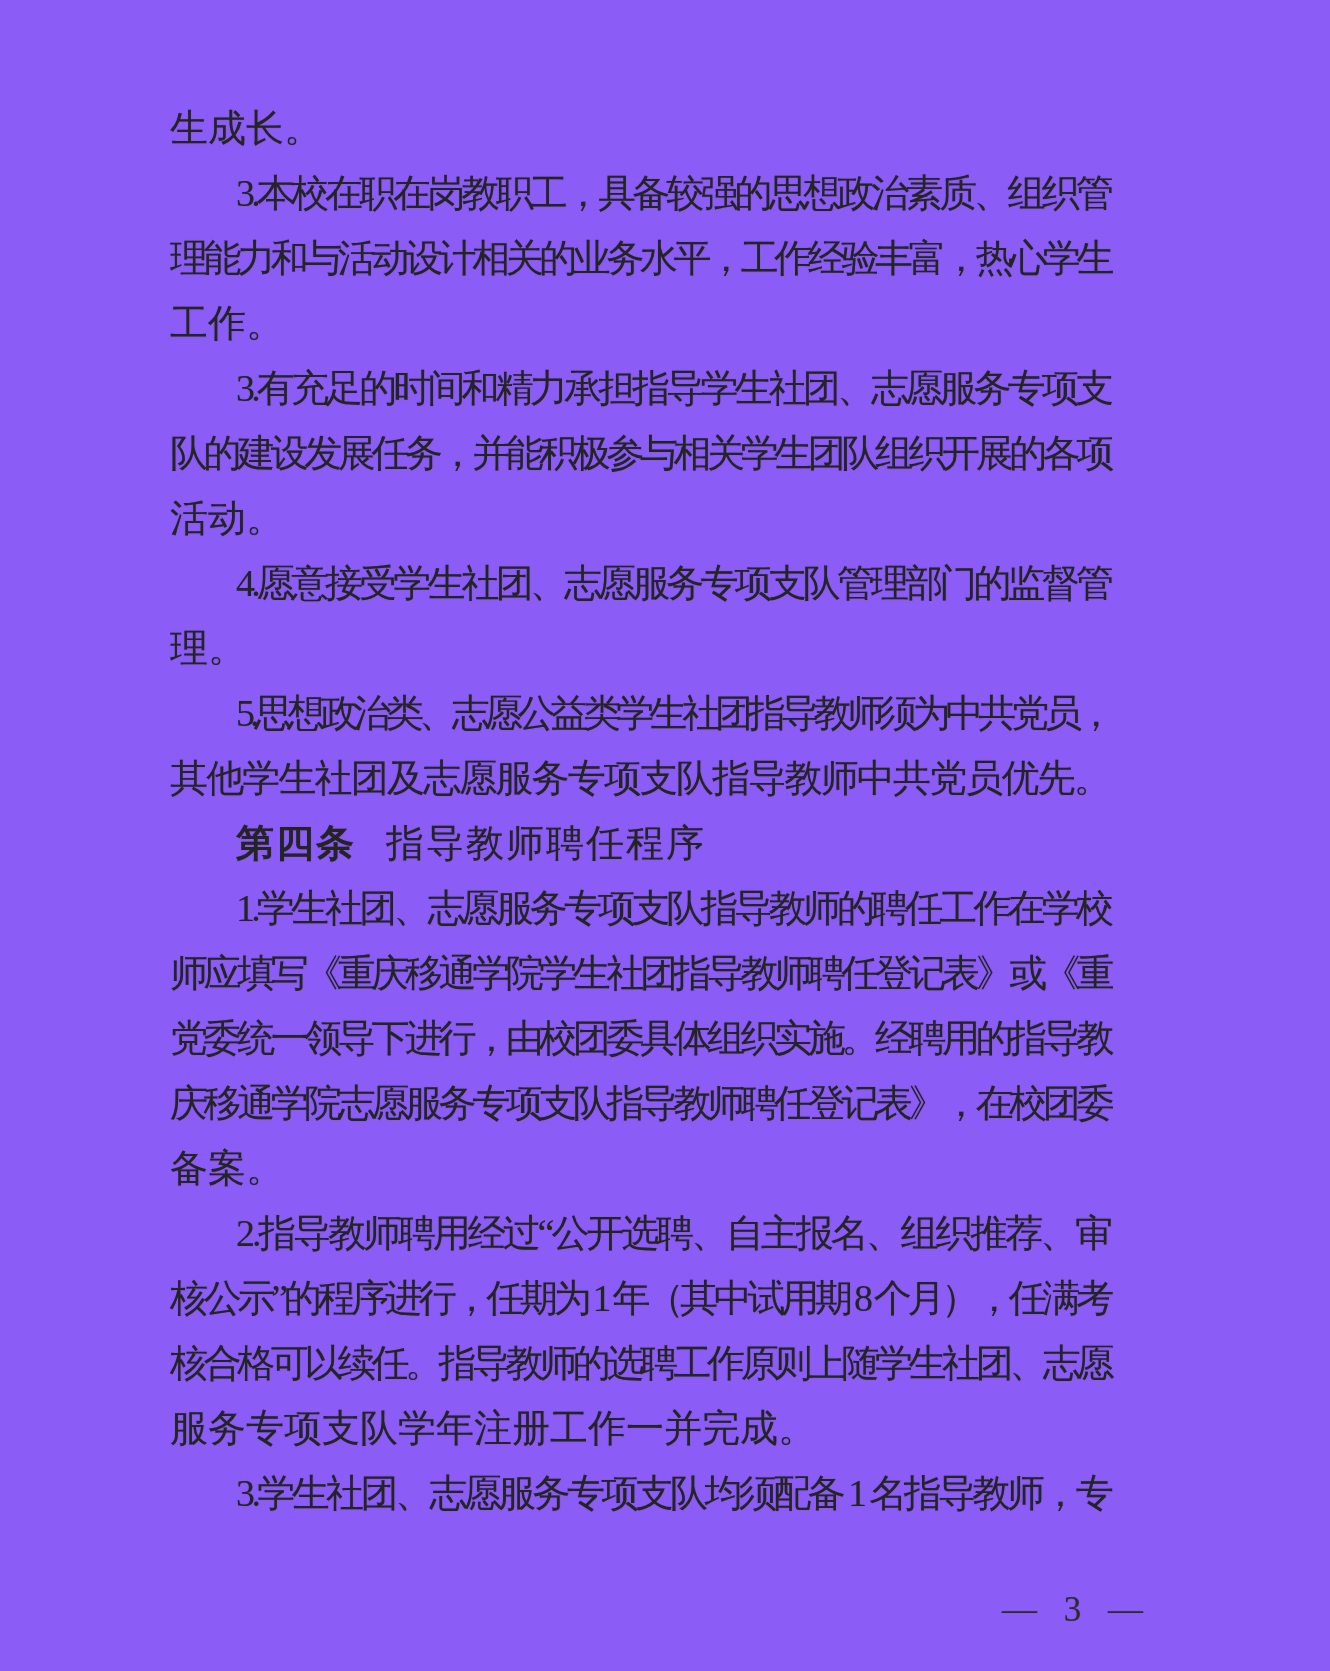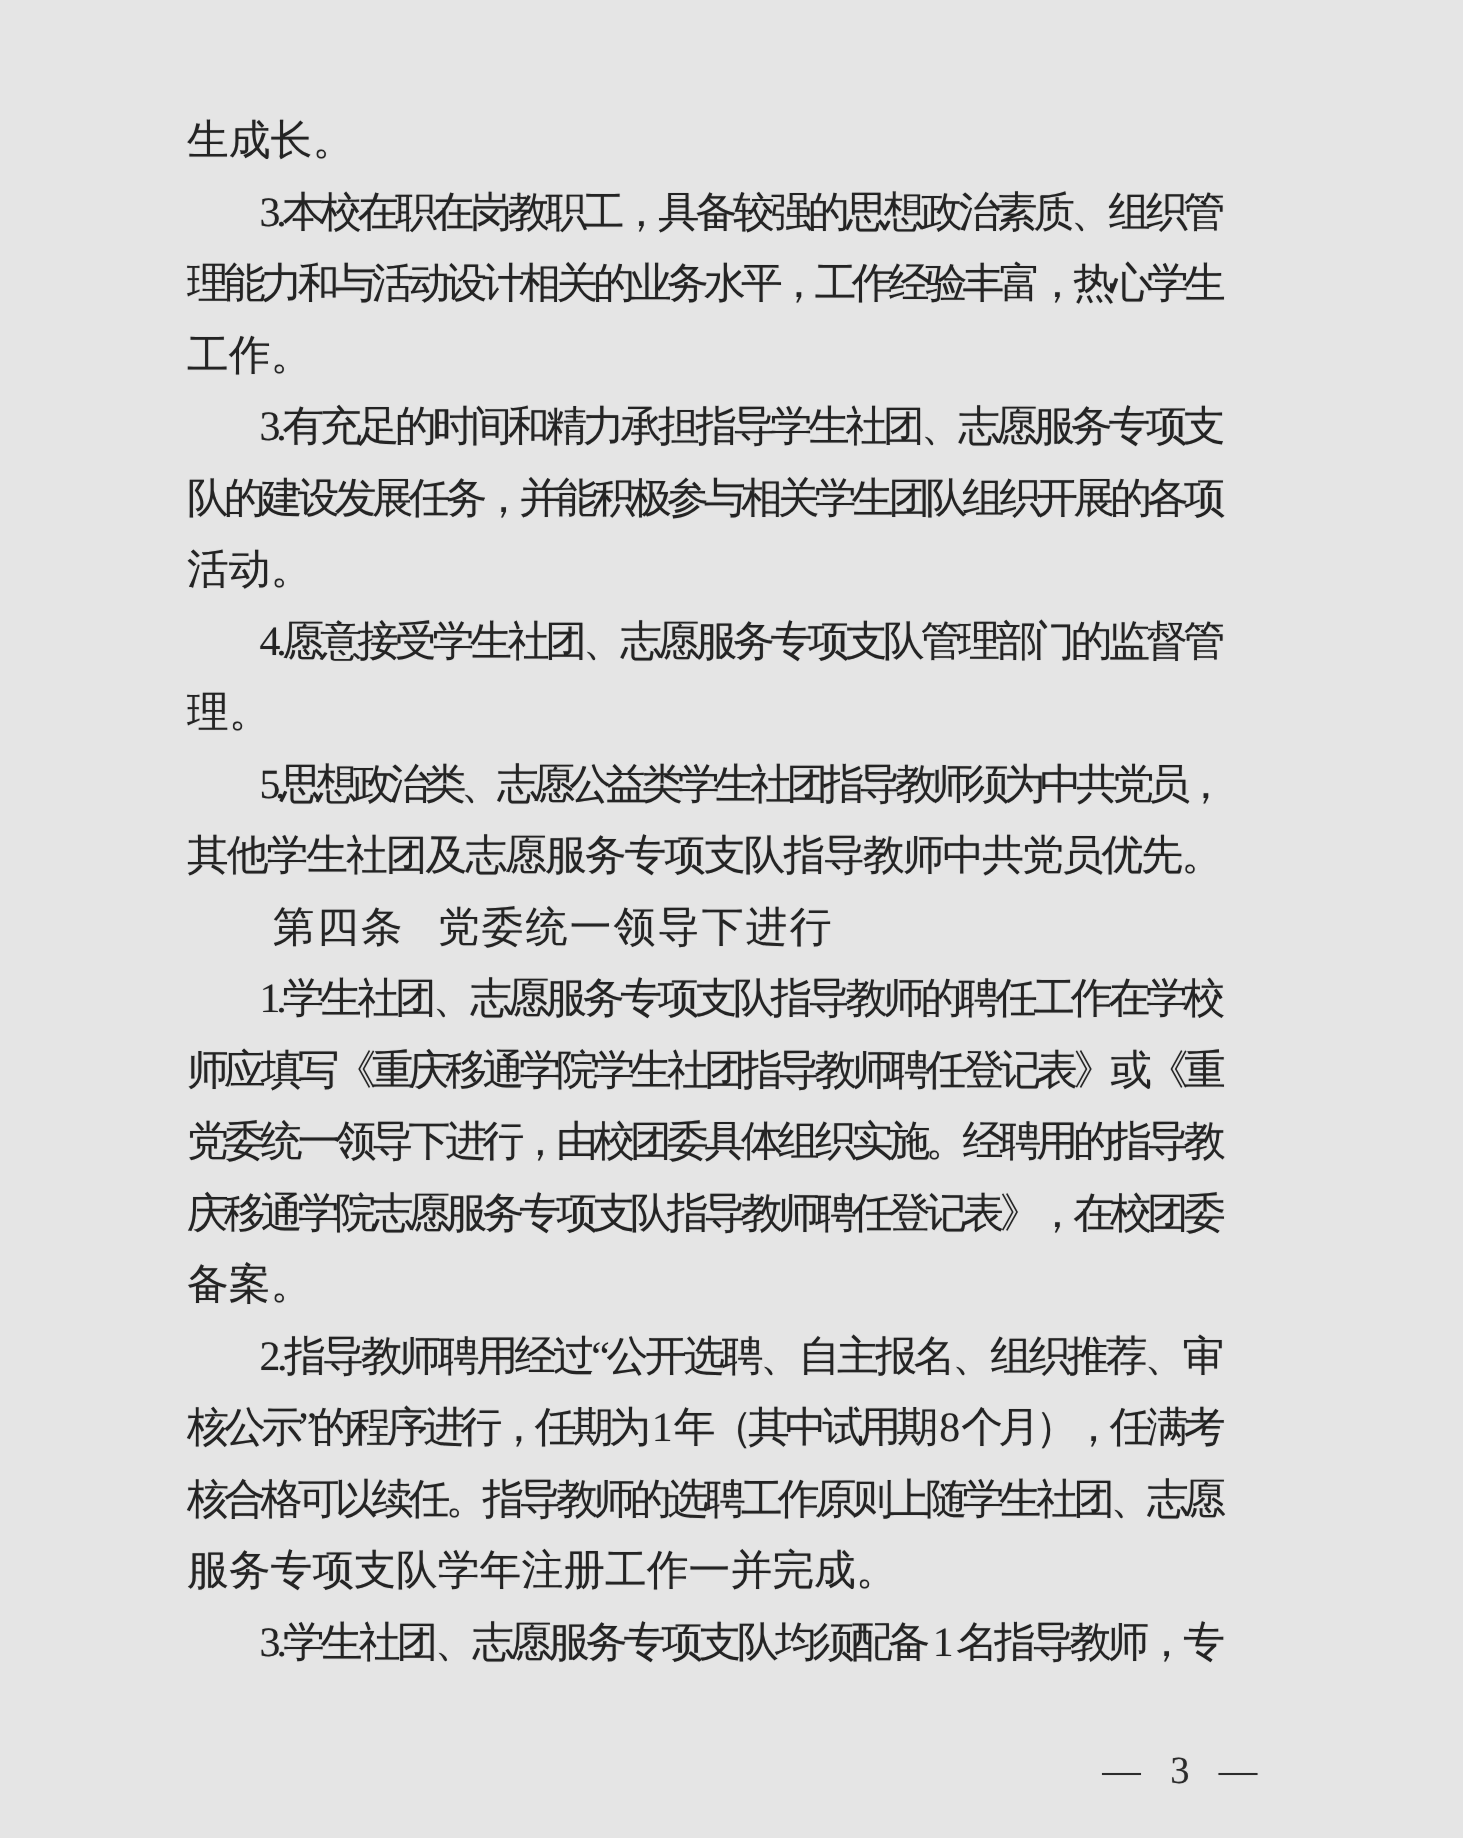--- a/index.html
+++ b/index.html
@@ -5,44 +5,43 @@
   * { margin: 0; padding: 0; box-sizing: border-box; }
   html, body { width: 1330px; height: 1671px; }
   body {
     background: #fdfdfd;
     font-family: "Liberation Serif", "DejaVu Serif", serif;
   }
   .page {
     position: relative;
     width: 1330px;
     height: 1671px;
-    background: #e5e5e5;
+    background: #8b5cf6;
     overflow: hidden;
     color: #242424;
   }
   .content {
     position: absolute;
     left: 170px;
     top: 96px;
     width: 940px;
   }
   .line {
     height: 65px;
     line-height: 65px;
     font-size: 38px;
     white-space: nowrap;
     text-shadow: 0 0 1px rgba(40,40,40,0.35);
   }
   .line.indent { padding-left: 66px; }
   .t { display: inline-block; white-space: nowrap; }
   .term {
-    font-weight: 400;
+    font-weight: 700;
     margin-right: 30px;
     letter-spacing: 2px;
-    margin-left: 12px;
   }
   .heading-title { letter-spacing: 2px; }
   .page-number {
     position: absolute;
     top: 1590px;
     right: 178px;
     font-size: 35px;
     letter-spacing: 9px;
     color: #2c2c2c;
     text-shadow: 0 0 1px rgba(40,40,40,0.3);
@@ -57,21 +56,21 @@
       <div class="line indent"><span class="t" style="letter-spacing: -3.87px;">3.本校在职在岗教职工，具备较强的思想政治素质、组织管</span></div>
       <div class="line"><span class="t" style="letter-spacing: -4.43px;">理能力和与活动设计相关的业务水平，工作经验丰富，热心学生</span></div>
       <div class="line"><span class="t">工作。</span></div>
       <div class="line indent"><span class="t" style="letter-spacing: -3.87px; text-align: center;">3.有充足的时间和精力承担指导学生社团、志愿服务专项支</span></div>
       <div class="line"><span class="t" style="letter-spacing: -4.43px;">队的建设发展任务，并能积极参与相关学生团队组织开展的各项</span></div>
       <div class="line"><span class="t">活动。</span></div>
       <div class="line indent"><span class="t" style="letter-spacing: -3.87px;">4.愿意接受学生社团、志愿服务专项支队管理部门的监督管</span></div>
       <div class="line"><span class="t">理。</span></div>
       <div class="line indent"><span class="t" style="letter-spacing: -5.09px;">5.思想政治类、志愿公益类学生社团指导教师须为中共党员，</span></div>
       <div class="line"><span class="t" style="letter-spacing: -1.85px;">其他学生社团及志愿服务专项支队指导教师中共党员优先。</span></div>
-      <div class="line indent"><span class="t"><span class="term">第四条</span><span class="heading-title">党委统一领导下进行</span></span></div>
+      <div class="line indent"><span class="t"><span class="term">第四条</span><span class="heading-title">指导教师聘任程序</span></span></div>
       <div class="line indent"><span class="t" style="letter-spacing: -3.87px;">1.学生社团、志愿服务专项支队指导教师的聘任工作在学校</span></div>
       <div class="line"><span class="t" style="letter-spacing: -4.43px;">师应填写《重庆移通学院学生社团指导教师聘任登记表》或《重</span></div>
       <div class="line"><span class="t" style="letter-spacing: -4.43px;">党委统一领导下进行，由校团委具体组织实施。经聘用的指导教</span></div>
       <div class="line"><span class="t" style="letter-spacing: -4.43px; text-align: right;">庆移通学院志愿服务专项支队指导教师聘任登记表》，在校团委</span></div>
       <div class="line"><span class="t">备案。</span></div>
       <div class="line indent"><span class="t" style="letter-spacing: -3.09px;">2.指导教师聘用经过“公开选聘、自主报名、组织推荐、审</span></div>
       <div class="line"><span class="t" style="letter-spacing: -4.27px;">核公示”的程序进行，任期为 1 年（其中试用期 8 个月），任满考</span></div>
       <div class="line"><span class="t" style="letter-spacing: -4.43px;">核合格可以续任。指导教师的选聘工作原则上随学生社团、志愿</span></div>
       <div class="line"><span class="t">服务专项支队学年注册工作一并完成。</span></div>
       <div class="line indent"><span class="t" style="letter-spacing: -3.6px;">3.学生社团、志愿服务专项支队均须配备 1 名指导教师，专</span></div>

